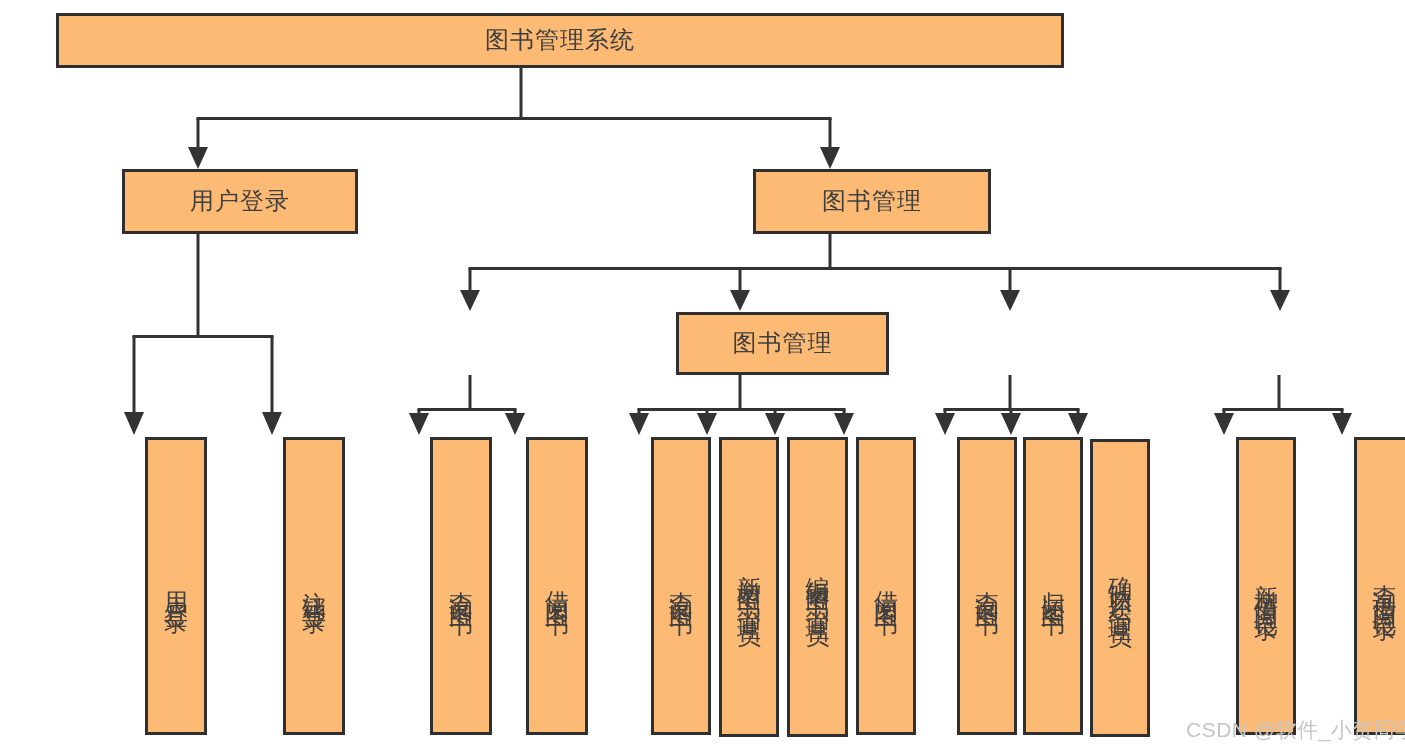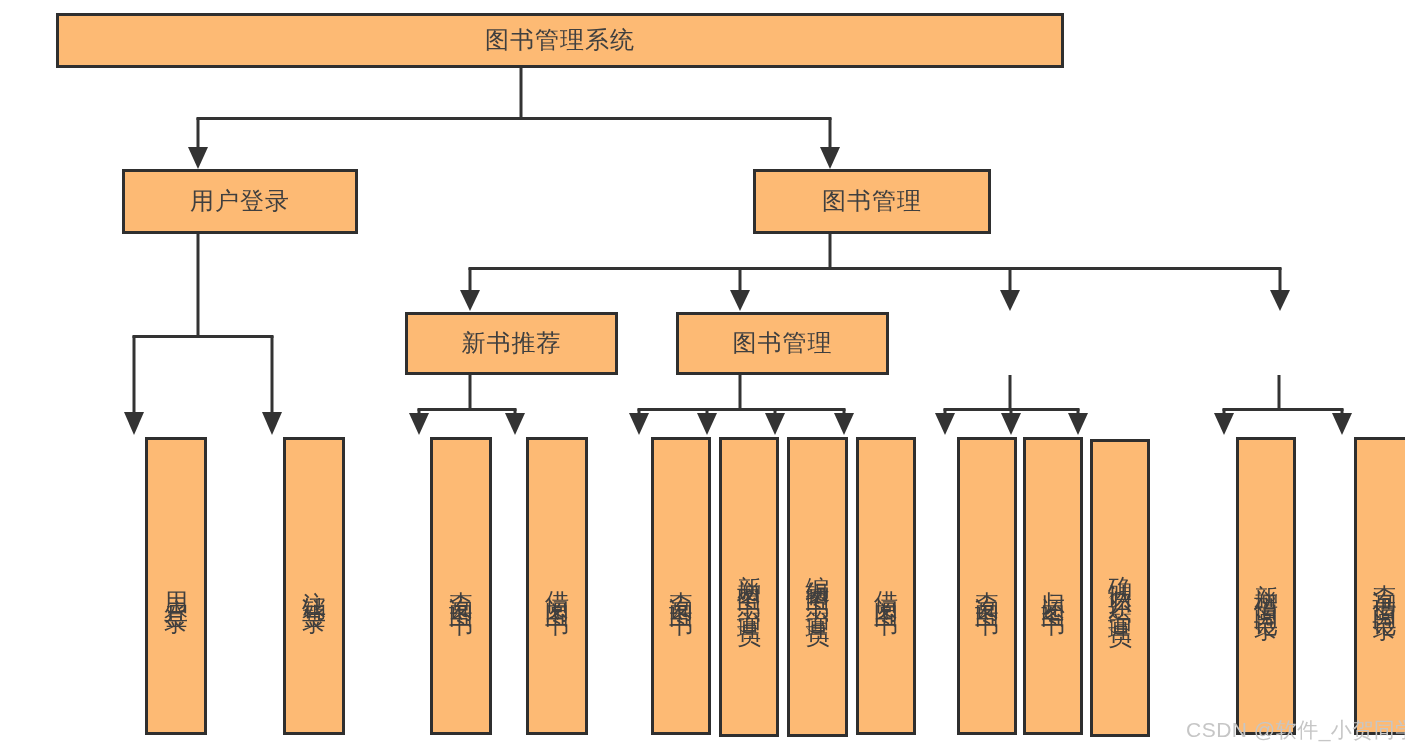--- a/index.html
+++ b/index.html
@@ -101,21 +101,20 @@
       <polygon points="1214,413 1234,413 1224,435"></polygon>
       <polygon points="1332,413 1352,413 1342,435"></polygon>
     </g>
   </svg>
 
   <div class="node" style="left:14px;top:13px;width:1008px;height:55px">图书管理系统</div>
 
   <div class="node" style="left:80px;top:169px;width:236px;height:65px">用户登录</div>
   <div class="node" style="left:711px;top:169px;width:238px;height:65px">图书管理</div>
 
-  <div class="node" style="left:363px;top:312px;width:213px;height:63px">新书推荐</div>
   <div class="node" style="left:634px;top:312px;width:213px;height:63px">图书管理</div>
 
   <div class="node leaf" style="left:103px;top:437px;width:62px;height:298px">用户登录</div>
   <div class="node leaf" style="left:241px;top:437px;width:62px;height:298px">注销登录</div>
 
   <div class="node leaf" style="left:388px;top:437px;width:62px;height:298px">查询图书</div>
   <div class="node leaf" style="left:484px;top:437px;width:62px;height:298px">借阅图书</div>
 
   <div class="node leaf" style="left:609px;top:437px;width:60px;height:298px">查询图书</div>
   <div class="node leaf" style="left:677px;top:437px;width:60px;height:300px">新增图书（管理员）</div>

